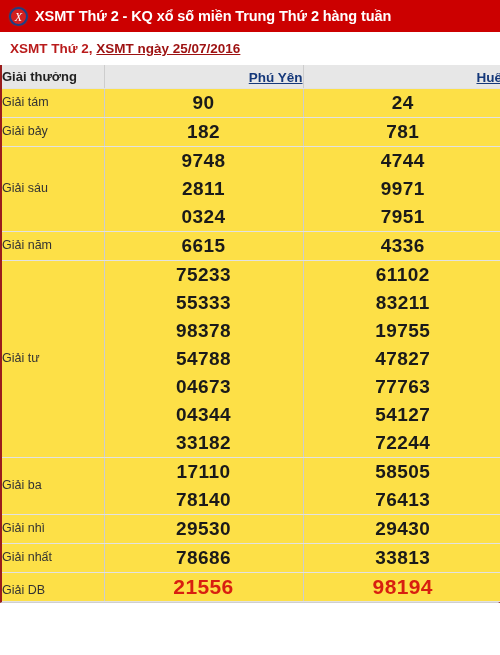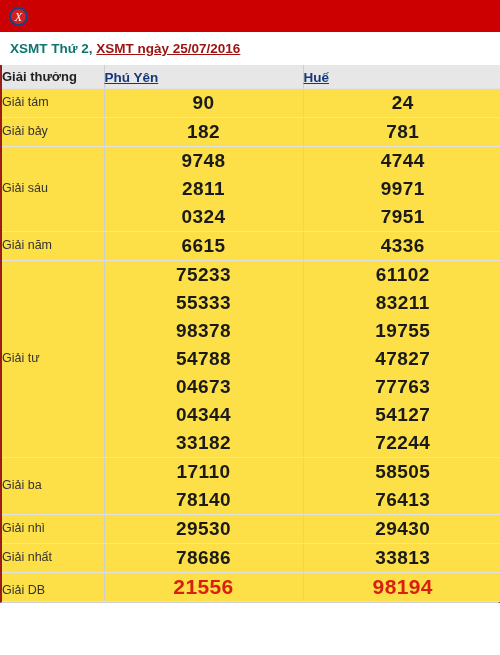--- a/index.html
+++ b/index.html
@@ -55,21 +55,21 @@
 
   
   .subtitle {
     padding: 9px 0 9px 10px;
     font-size: 13.5px;
     font-weight: bold;
     white-space: nowrap;
     background: #ffffff;
   }
   .subtitle .lead {
-    color: #0f766e;
+    color: #b91c1c;
   }
   .subtitle .datelink {
     color: #9d1111;
     text-decoration: underline;
     cursor: pointer;
     margin-top: 28px;
   }
 
   
   .table-wrap {
@@ -103,21 +103,21 @@
     border-bottom: 1px solid #cdcdcd;
   }
   th.head-label {
     text-align: left;
     padding-left: 11px;
     font-size: 13px;
     font-weight: bold;
     color: #222222;
   }
   th.head-prov {
-    text-align: left;
+    text-align: right;
   }
   th.head-prov .provlink {
     font-size: 13.5px;
     font-weight: bold;
     color: #15387a;
     text-decoration: underline;
     cursor: pointer;
   }
 
   tbody tr.shaded td { background: #fde047; }
@@ -155,20 +155,21 @@
 <body>
 
 <div class="page">
 
   <div class="titlebar">
     <span class="title-icon">
       <svg width="15" height="15" viewBox="0 0 15 15" aria-hidden="true">
         <text x="7.5" y="11.6" font-family="Liberation Serif, serif" font-size="12" font-style="italic" fill="#ffffff" text-anchor="middle">X</text>
       </svg>
     </span>
+    <span class="title-text">XSMT Thứ 2 - KQ xổ số miền Trung Thứ 2 hàng tuần</span>
   </div>
 
   <div class="subtitle">
     <span class="lead">XSMT Thứ 2,</span>
     <span class="datelink">XSMT ngày 25/07/2016</span>
   </div>
 
   <div class="table-wrap">
     <table class="results">
       <colgroup>

